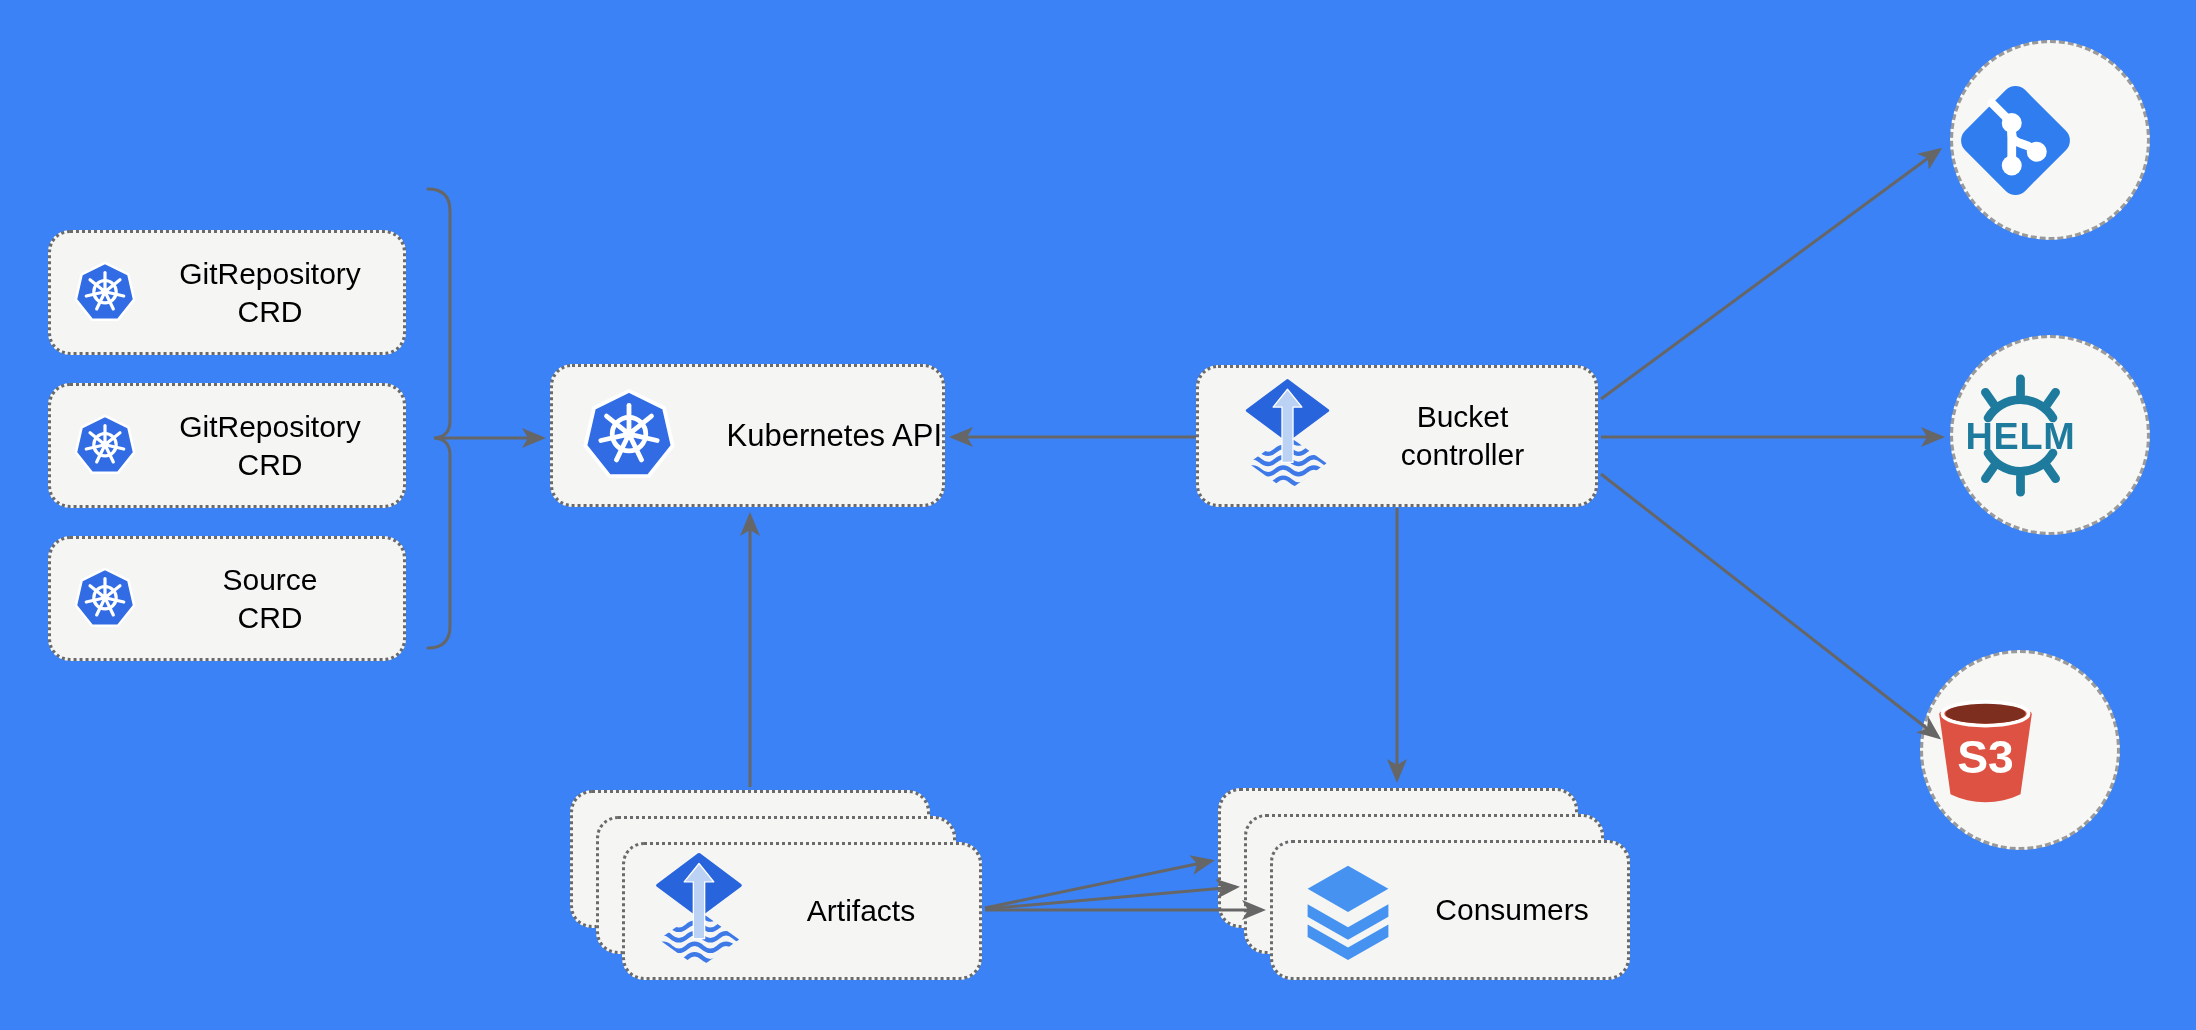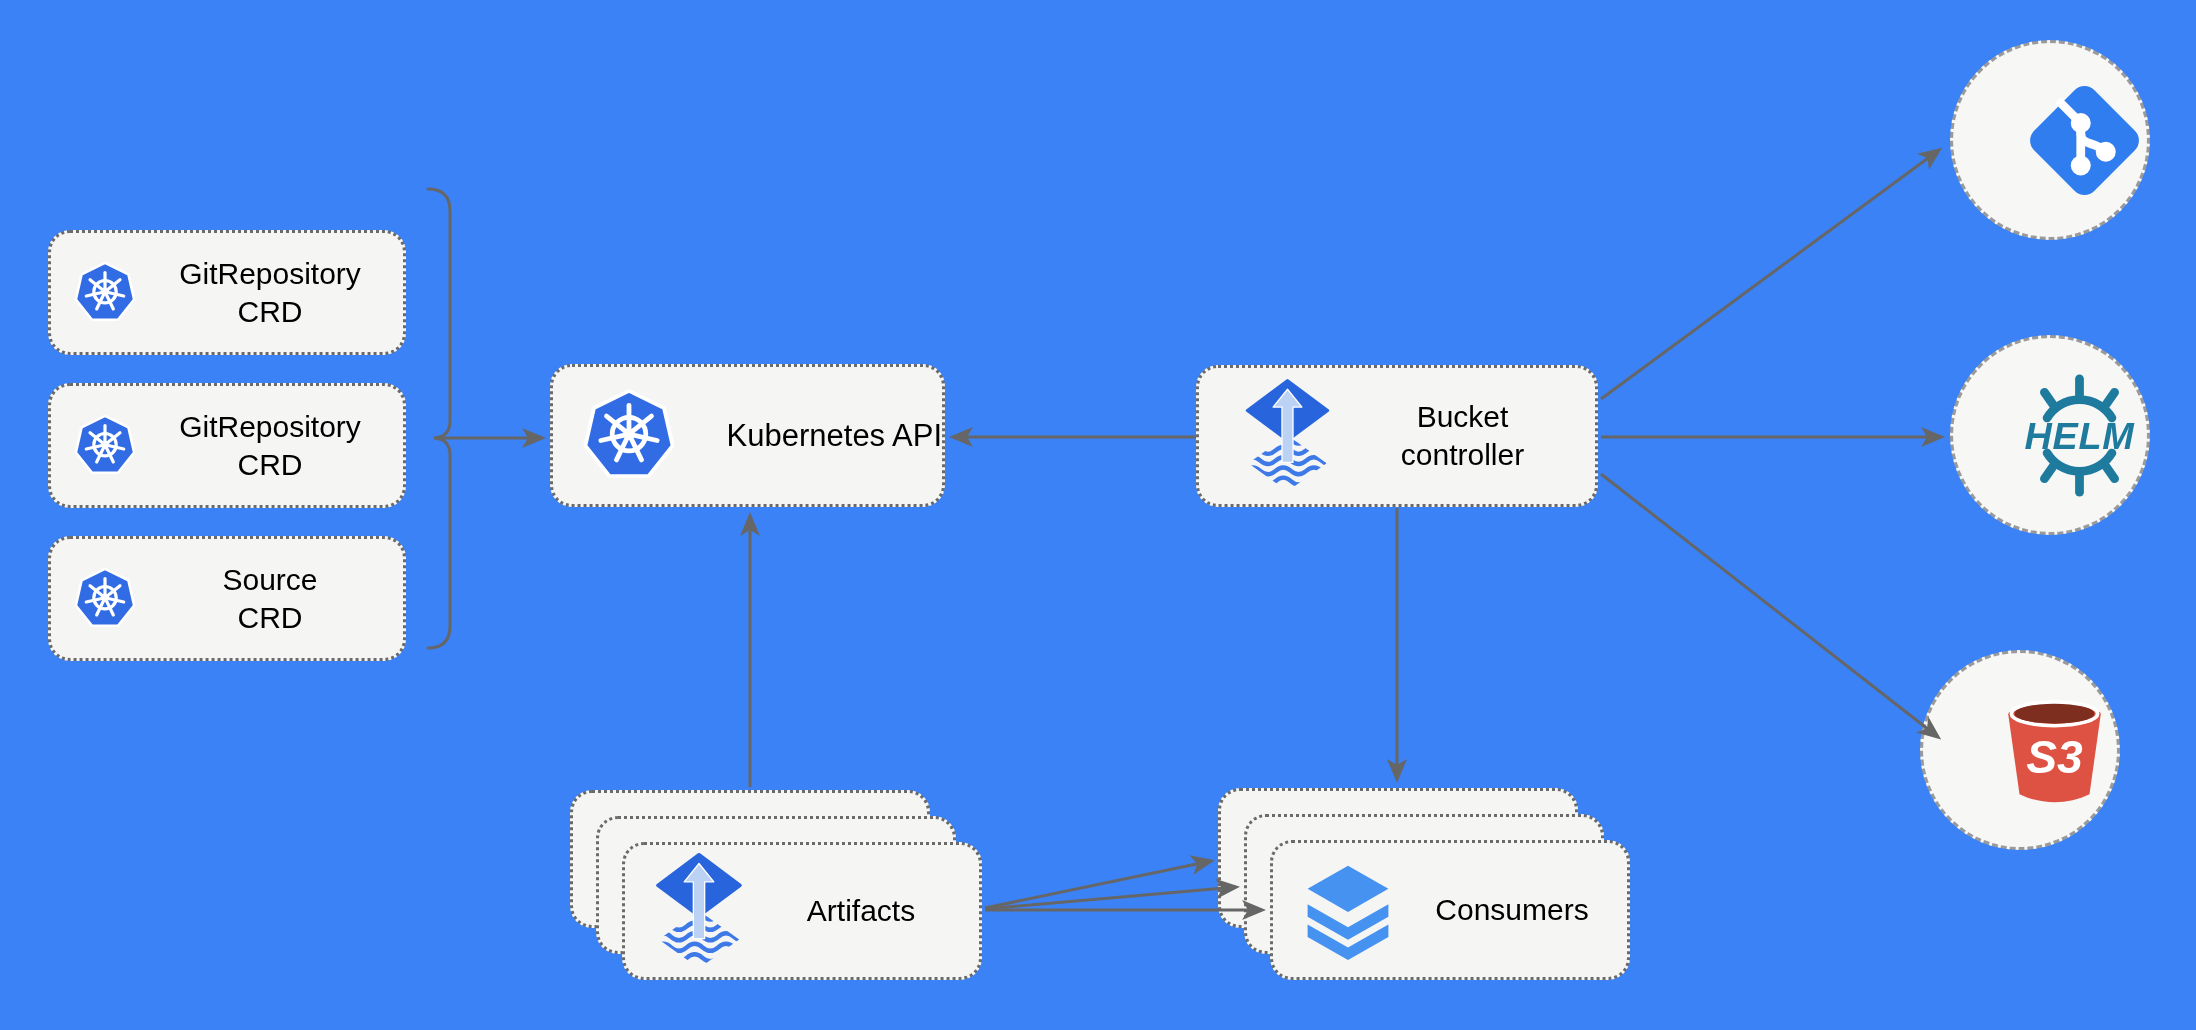--- a/index.html
+++ b/index.html
@@ -34,21 +34,21 @@
     border-radius:22px;
     box-sizing:border-box;
   }
   .endpoint{
     position:absolute;
     width:200px;height:200px;
     border-radius:50%;
     background:#f7f7f5;
     border:3px dashed #9a9a9a;
     box-sizing:border-box;
-    display:flex;align-items:center;justify-content:flex-end;font-style:italic;
+    display:flex;align-items:center;justify-content:flex-start;
   }
   .icon{flex:none;display:block;}
   #connectors{
     position:absolute;left:0;top:0;width:2196px;height:1030px;
     pointer-events:none;
     z-index:40;
   }
   .z1{z-index:1}.z2{z-index:2}.z3{z-index:3}
 </style>
 </head>

